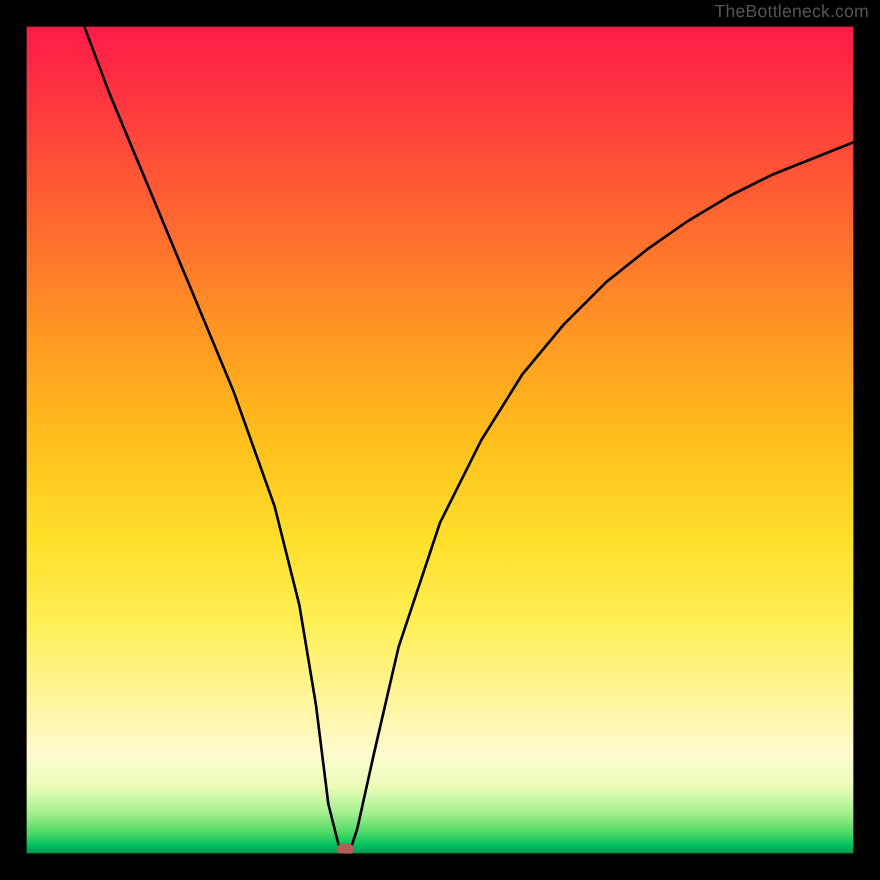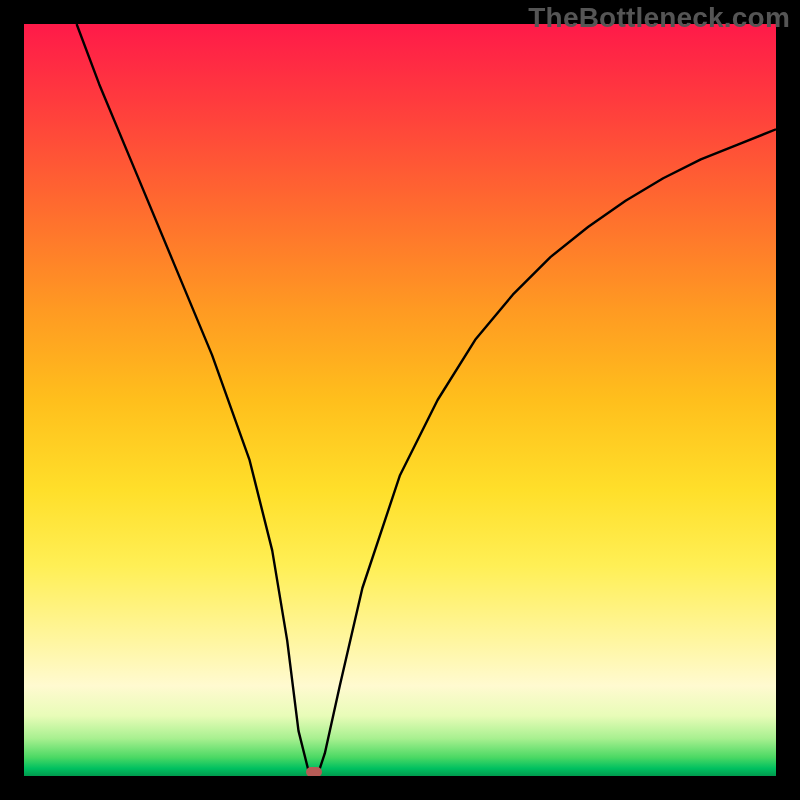--- a/index.html
+++ b/index.html
@@ -64,22 +64,22 @@
     height: 10px;
     border-radius: 6px;
     background: #b65b56;
     transform: translate(-50%, -50%);
   }
   .watermark {
     position: absolute;
     top: 2px;
     right: 10px;
     color: #555;
-    font-size: 28px;
-    font-weight: 700;
+    font-size: 16px;
+    font-weight: 400;
     letter-spacing: 0.2px;
   }
 </style>
 </head>
 <body>
 
 <div class="frame">
 
   <div class="plot-area">
     <div class="gradient"></div>

